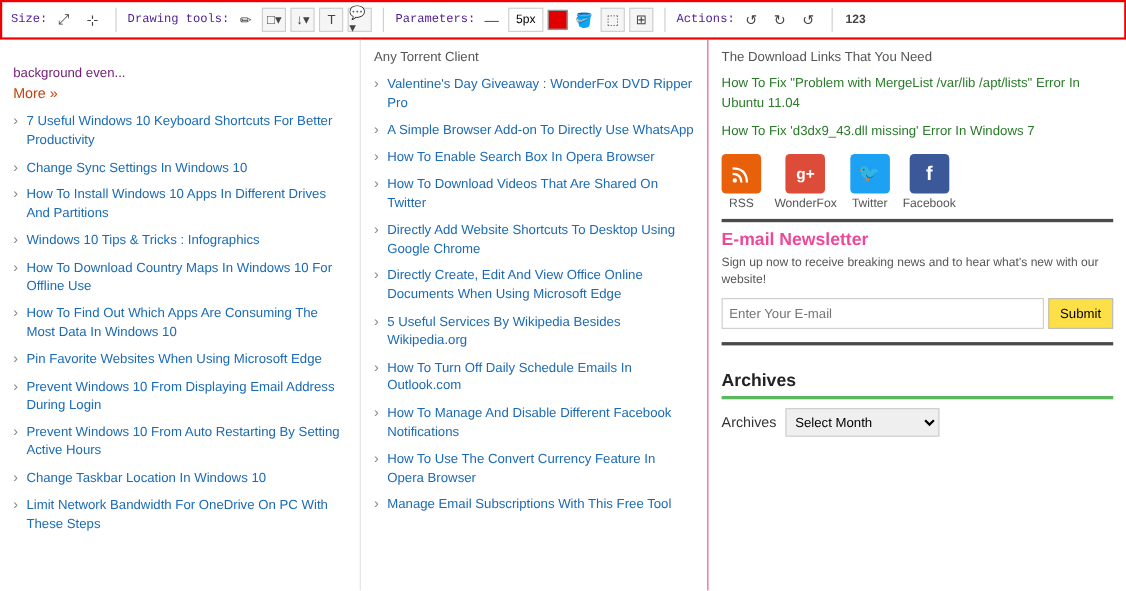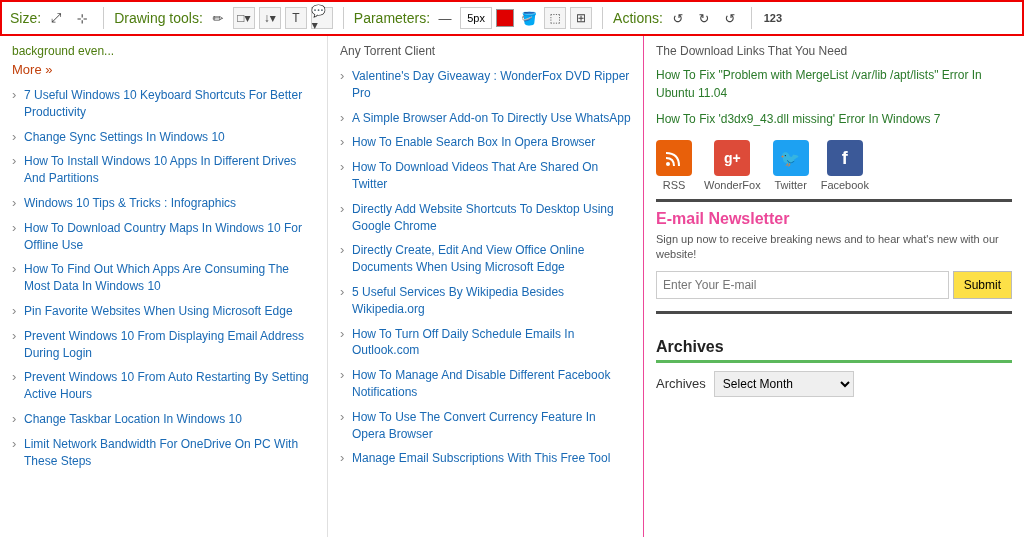--- a/index.html
+++ b/index.html
@@ -15,23 +15,24 @@
       gap: 6px;
       background: #fff;
       flex-shrink: 0;
     }
     .tb-group {
       display: flex;
       align-items: center;
       gap: 4px;
     }
     .tb-label {
-      font-size: 14px;
-      color: #4d7c0f;
+      font-size: 11px;
+      color: #4c1d95;
       white-space: nowrap;
+      font-family: Liberation Mono, monospace;
     }
     .tb-btn {
       display: inline-flex;
       align-items: center;
       justify-content: center;
       width: 22px;
       height: 22px;
       border: 1px solid #ccc;
       background: #f5f5f5;
       cursor: pointer;
@@ -76,22 +77,23 @@
 
     
     #left-col {
       width: 328px;
       border-right: 1px solid #e0e0e0;
       overflow-y: auto;
       padding: 8px 12px;
     }
     #left-col .bg-text {
       font-size: 12px;
-      color: #4d7c0f;
+      color: #701a75;
       margin-bottom: 4px;
+      margin-top: 15px;
     }
     #left-col .more-link {
       color: #c2410c;
       font-size: 13px;
       text-decoration: none;
       display: block;
       margin-bottom: 6px;
     }
     .left-list { list-style: none; padding: 0; }
     .left-list li {

